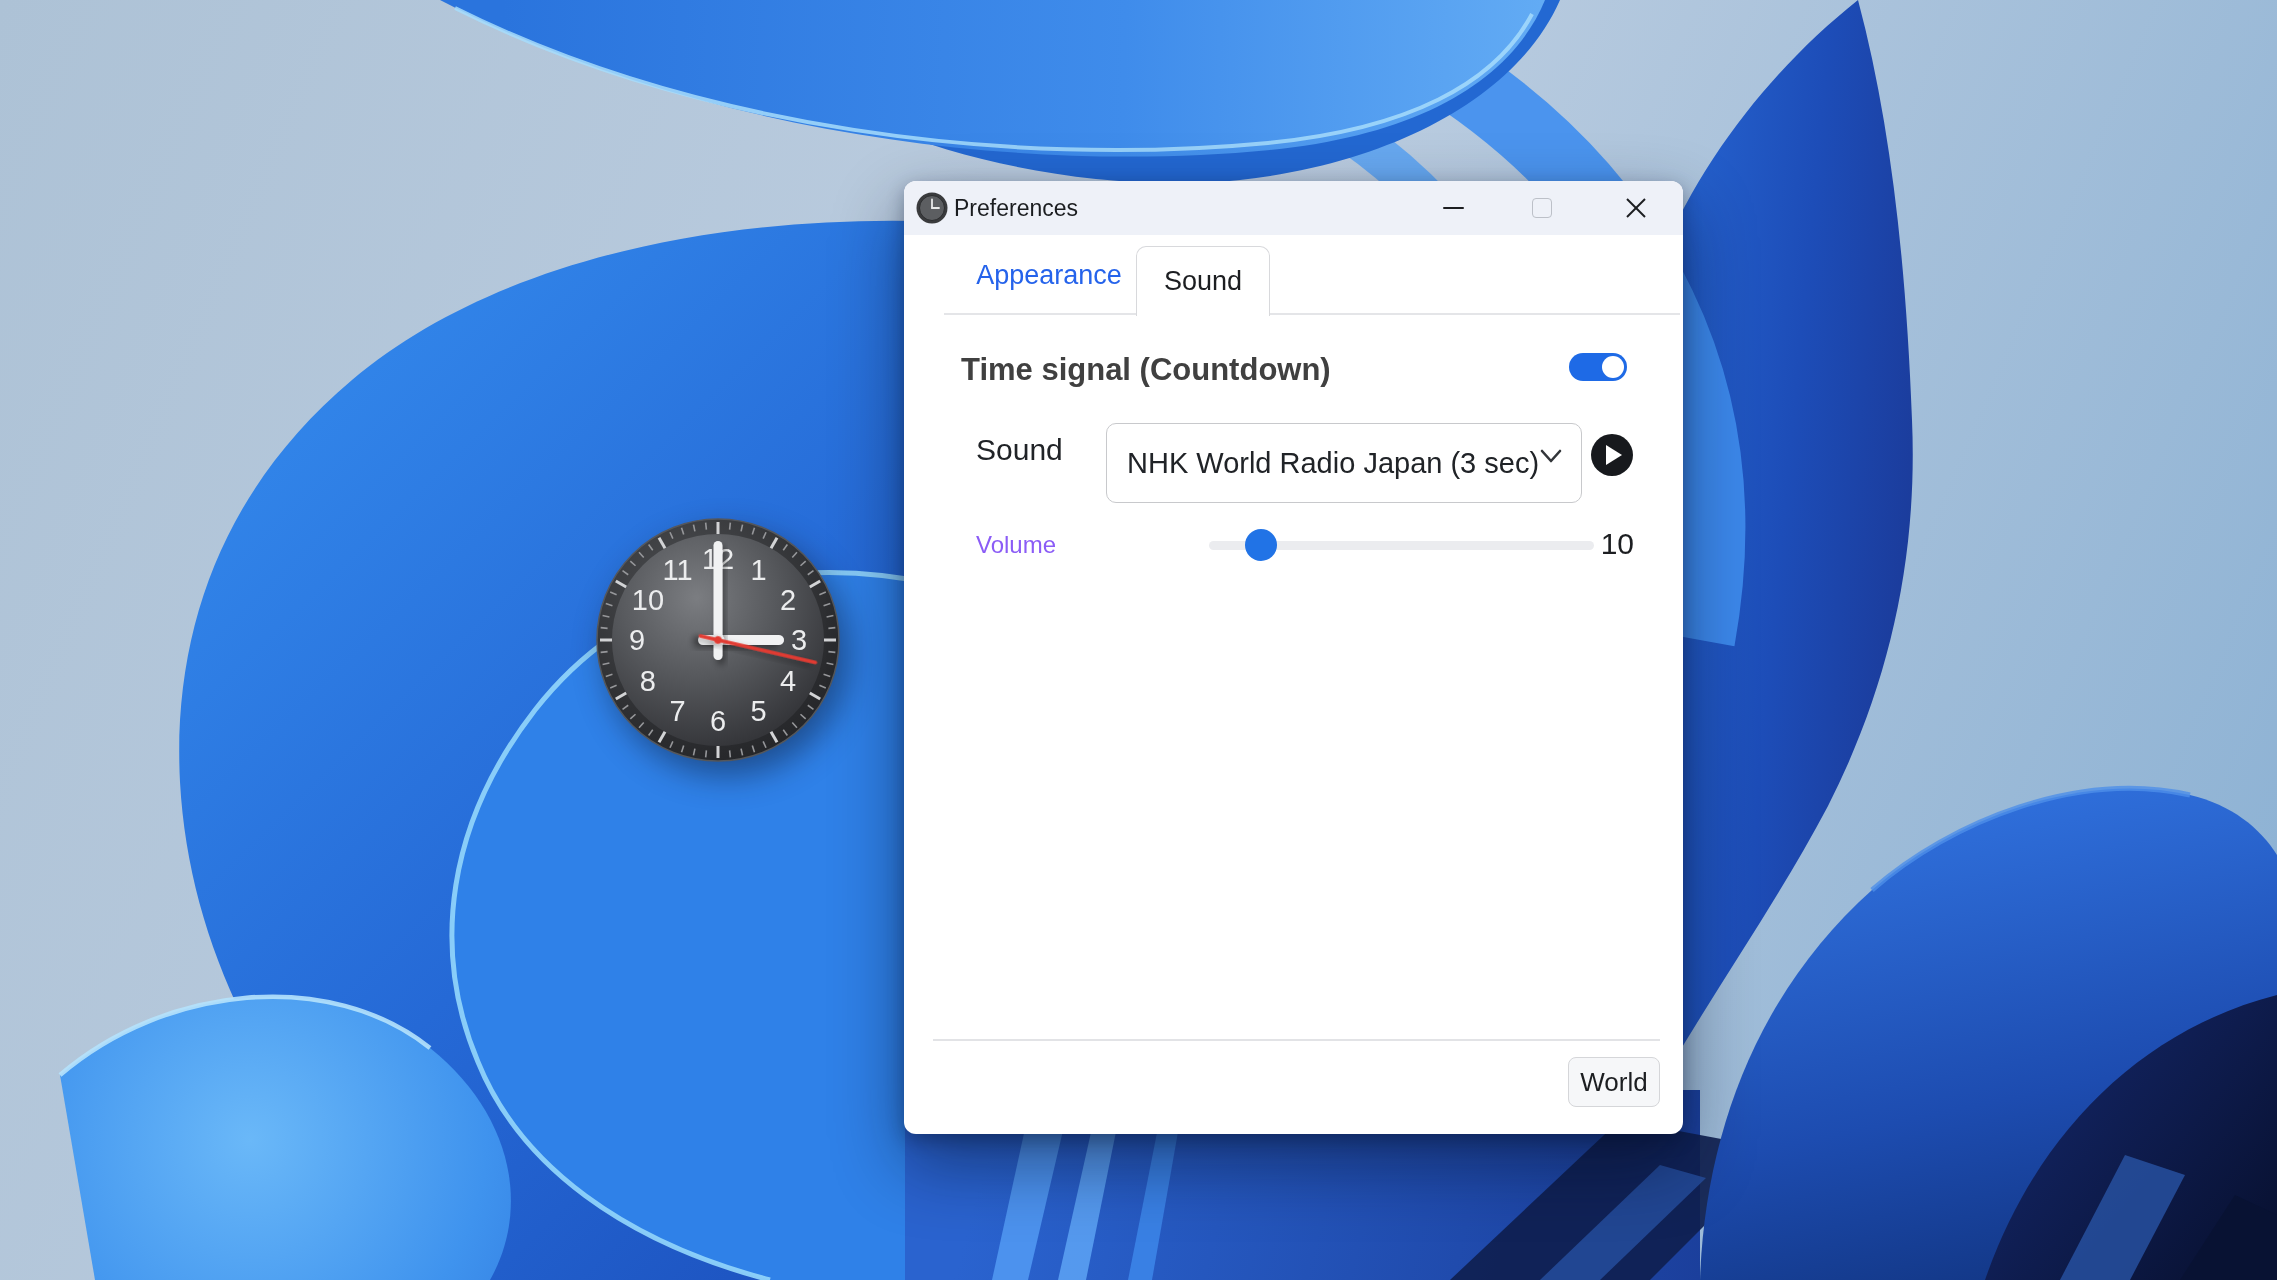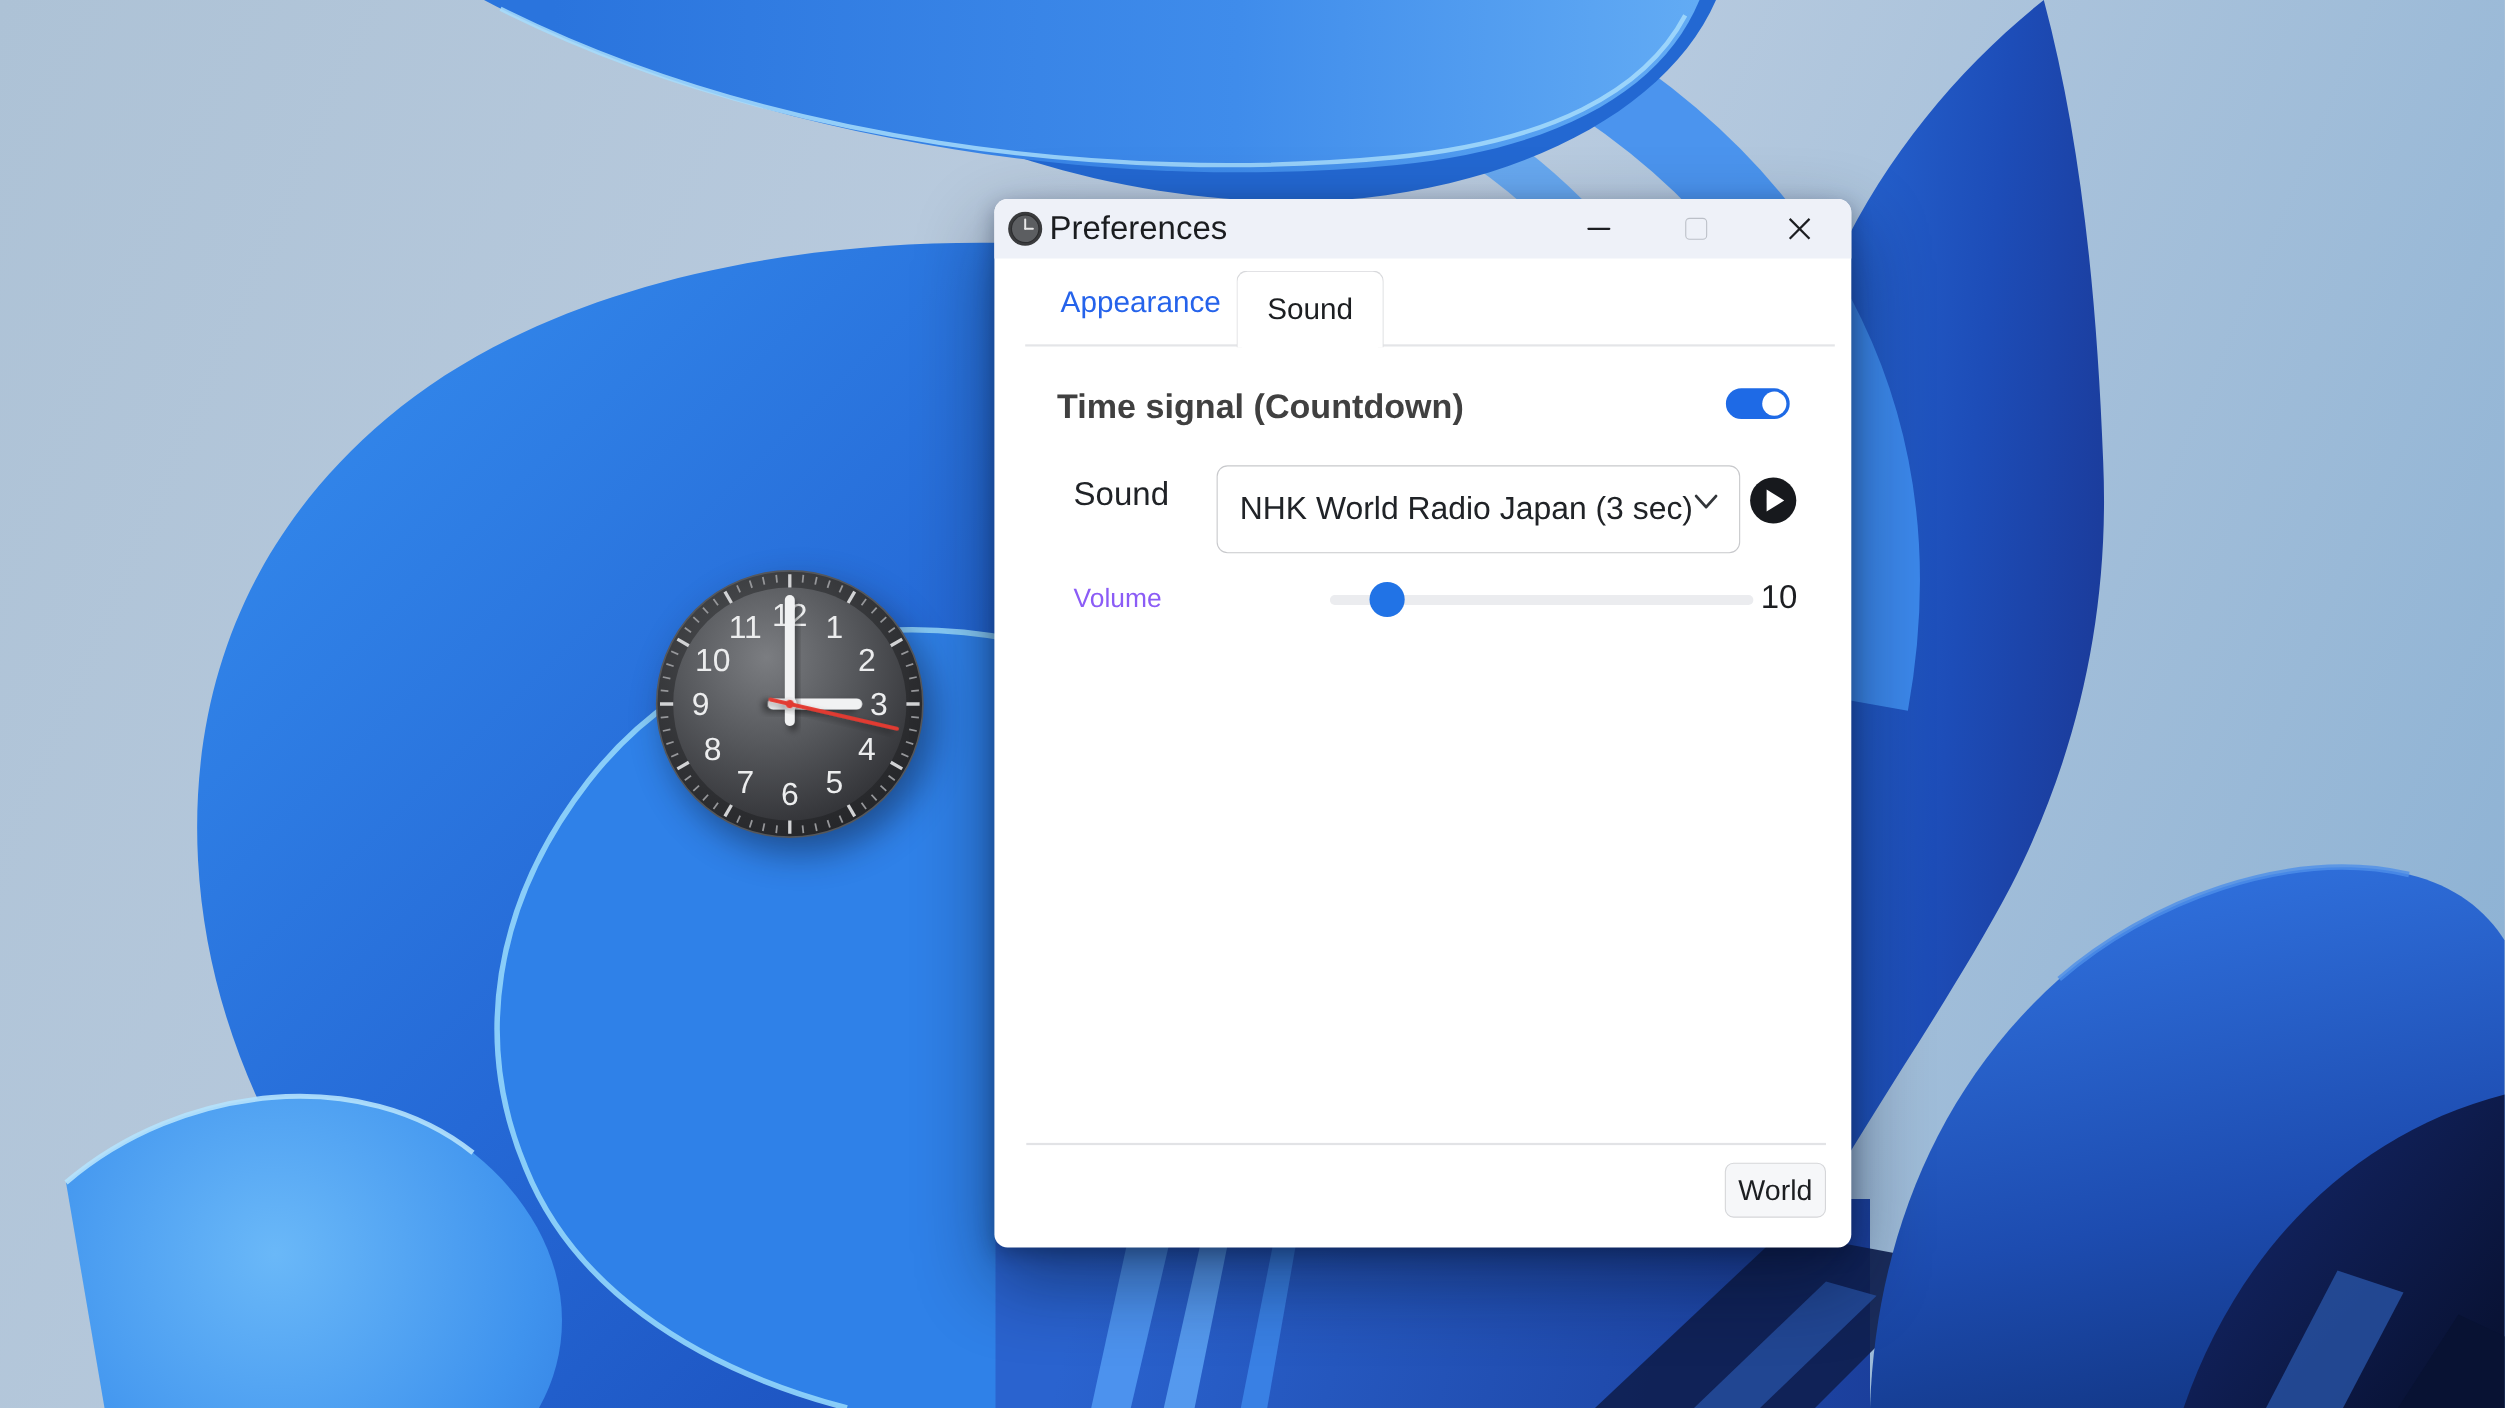--- a/index.html
+++ b/index.html
@@ -21,30 +21,30 @@
     background:#ffffff;border-radius:12px;
     box-shadow:0 30px 70px rgba(4,12,35,.48),0 6px 18px rgba(4,12,35,.30);
   }
   #titlebar{
     position:absolute;left:0;top:0;width:100%;height:54px;
     background:#eef1f8;border-radius:12px 12px 0 0;
   }
   #title-icon{position:absolute;left:12px;top:11px;width:32px;height:32px;}
   #title-text{
     position:absolute;left:50px;top:0;height:54px;line-height:54px;
-    font-size:30px;color:#1b1d20;
+    font-size:23px;color:#1b1d20;
   }
   .winctl{position:absolute;top:0;height:54px;width:58px;display:flex;align-items:center;justify-content:center;}
   #btn-min{left:520px;}
   #btn-max{left:609px;}
   #btn-close{left:703px;}
   #btn-min .dash{width:21px;height:2.5px;background:#1c1e21;border-radius:1px;}
   #btn-max .square{width:18px;height:18px;border:1.8px solid #bcc0c8;border-radius:4px;}
   
-  #tabrow{position:absolute;left:4px;top:54px;width:100%;height:80px;}
+  #tabrow{position:absolute;left:16px;top:54px;width:100%;height:80px;}
   #tab-baseline{position:absolute;left:24px;width:736px;bottom:0;border-bottom:2px solid #e4e5e8;}
   .tab{
     position:absolute;top:0;height:80px;display:flex;align-items:center;justify-content:center;
     font-size:27px;color:#2563eb;cursor:default;
   }
   .tab.active{
     top:11px;height:69px;background:#fff;z-index:2;
     border:1.6px solid #d8d9dc;border-bottom:none;border-radius:10px 10px 0 0;
     color:#1c1e21;
   }

